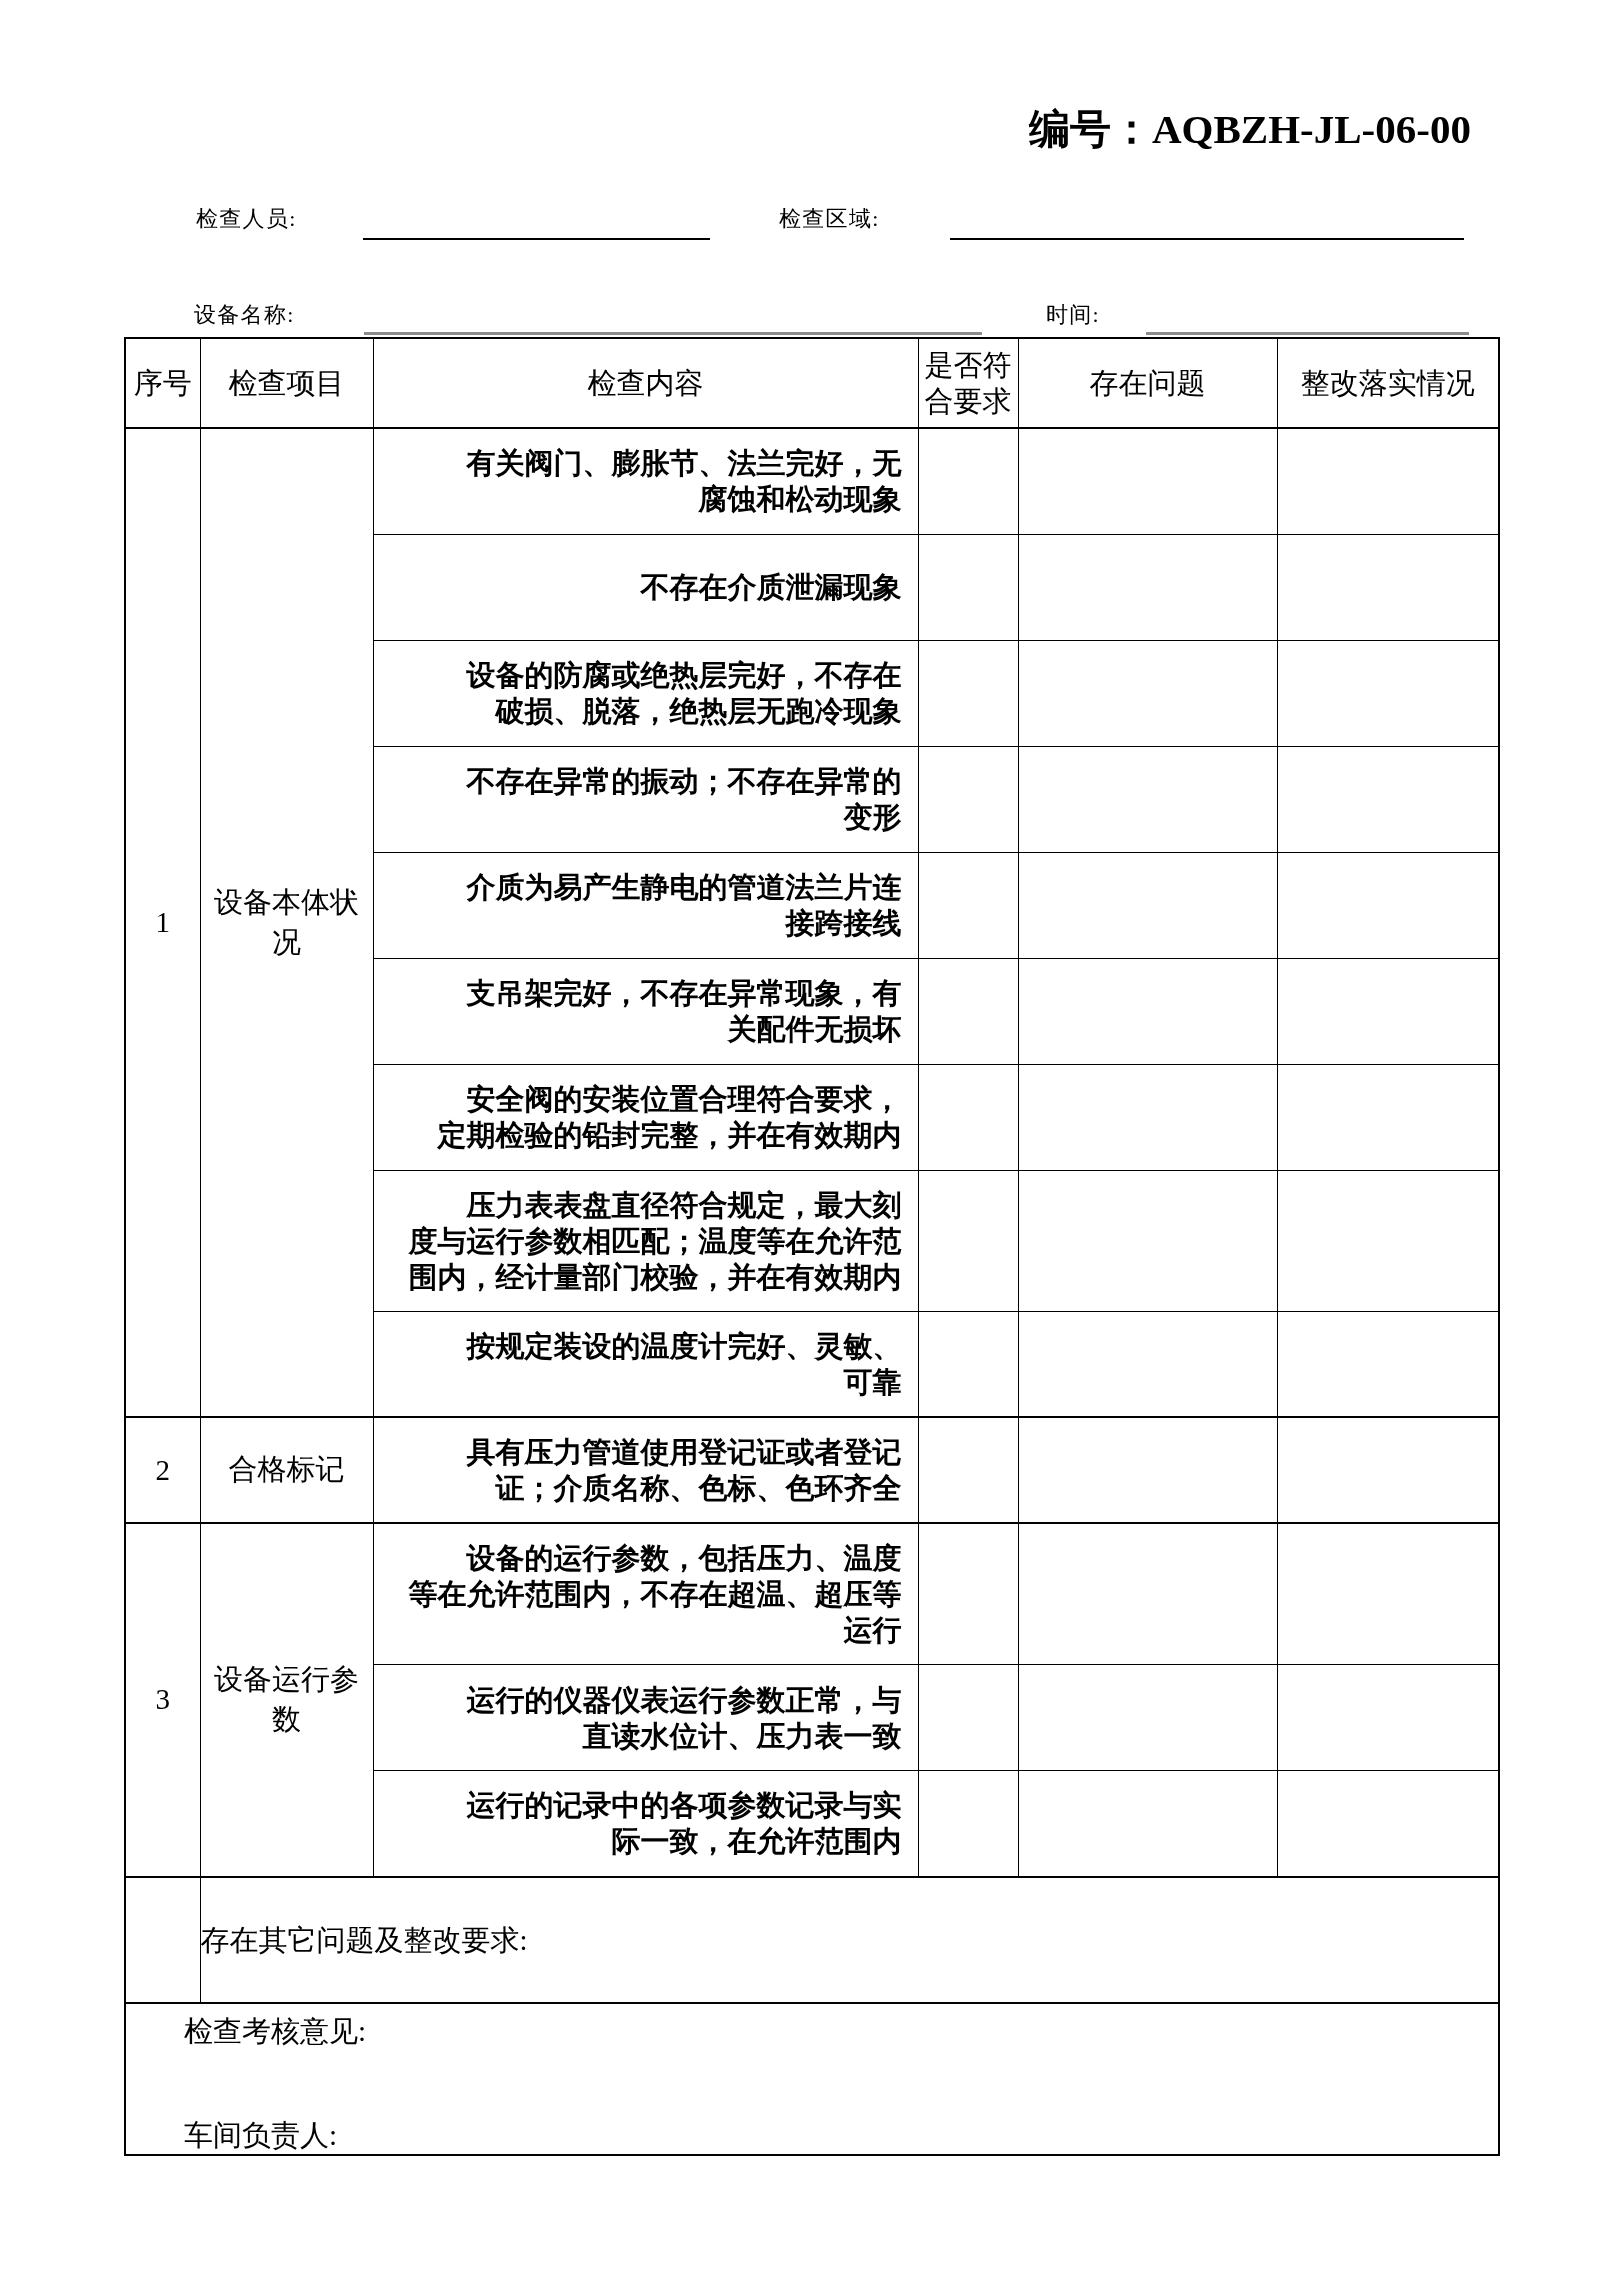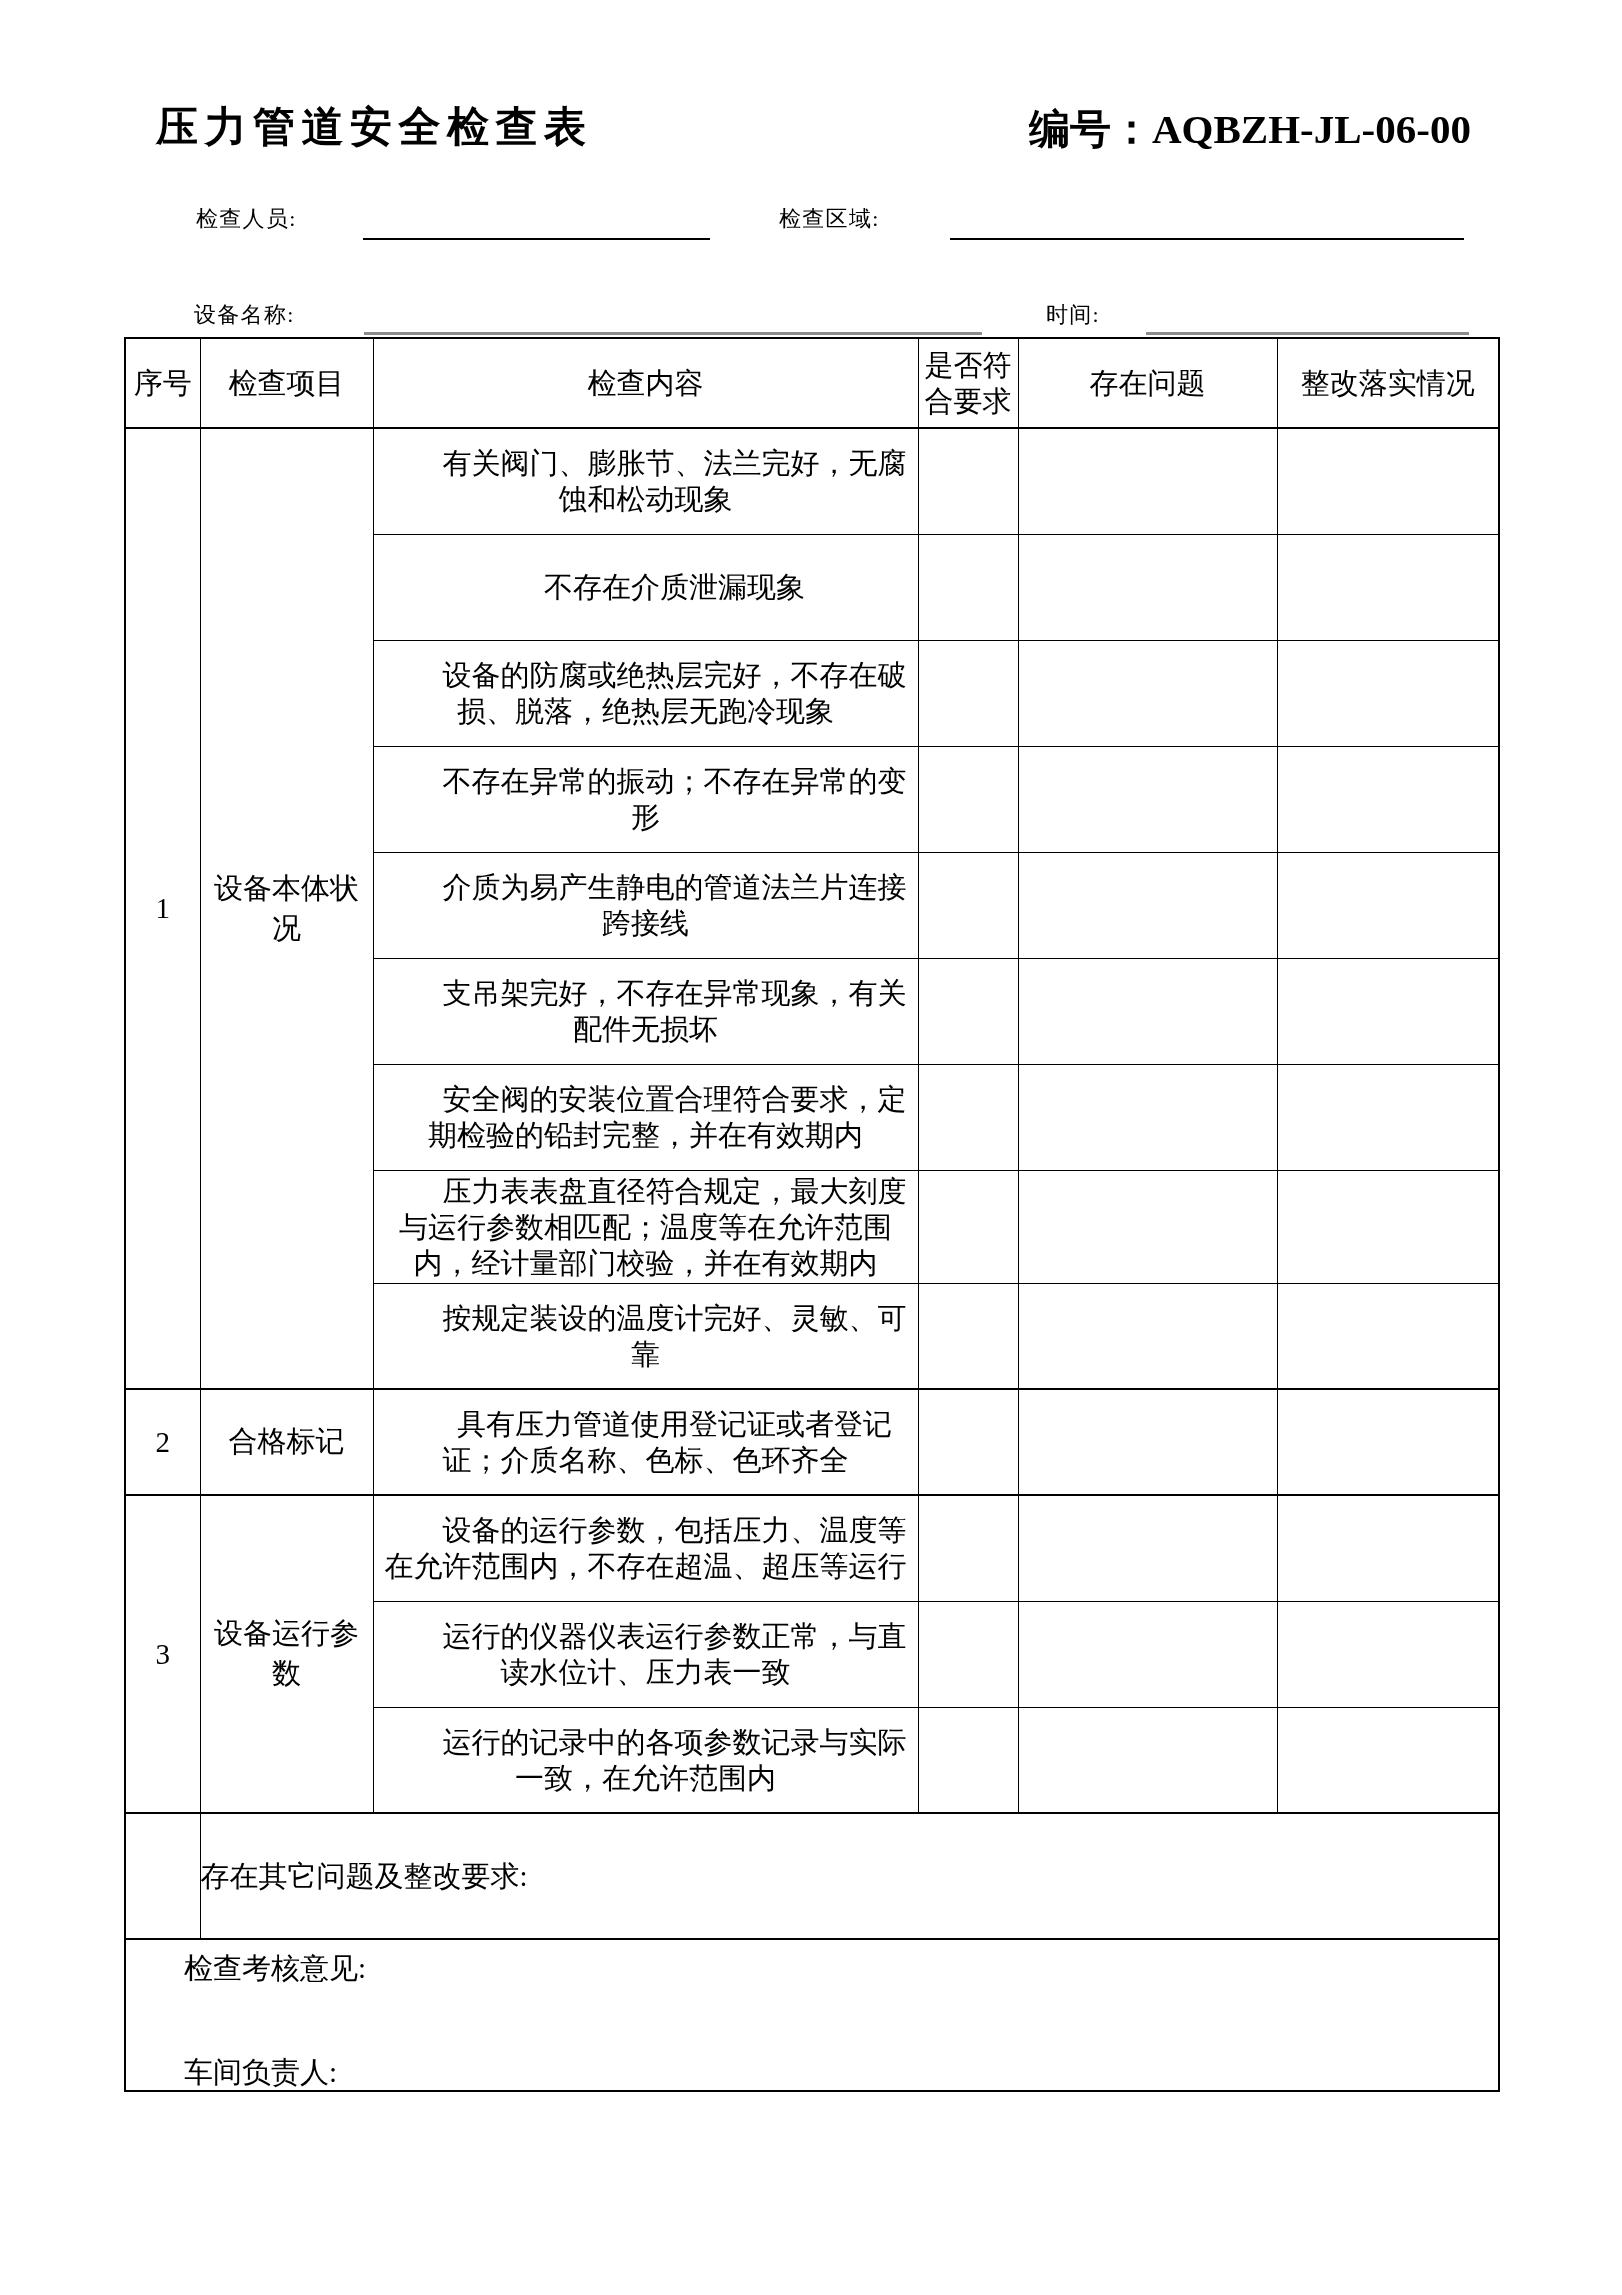--- a/index.html
+++ b/index.html
@@ -73,41 +73,41 @@
     padding: 0 1.3px;
   }
   tr.r-std  { height: 106px; }
   tr.r-tall { height: 113px; }
   tr.r-foot { height: 126px; }
   tr.r-last { height: 152px; border-radius: 7px; }
   tr.sec td { border-top-width: 2px; }
   .c-seq, .c-item { text-align: center; }
   .c-content { padding: 3.9px 6.5px; }
   .c-content p {
-    margin: 0;
+    margin: 16px;
     text-indent: 58px;
     line-height: 36px;
-    text-align: center;
+    text-align: right;
+    font-weight: bold;
   }
   .foot-other {
     vertical-align: top;
     padding: 5.2px 0 0 3.9px;
     line-height: 36px;
   }
   .foot-review { vertical-align: top; }
   .foot-review p { margin: 0; line-height: 36px; padding-left: 58px; }
   .foot-review p.p1 { margin-top: 9.2px; }
   .foot-review p.p2 { margin-top: 68px; }
 </style>
 </head>
 <body>
 
 <div class="page">
 
-  <div class="title">压力管道安全检查表</div>
 
   <div class="doc-no">
     <span>编号：</span><span>AQBZH-JL-06-00</span>
   </div>
 
   <div class="field f-inspector">检查人员:</div>
   <div class="rule rule-1"></div>
 
   <div class="field f-area">检查区域:</div>
   <div class="rule rule-2"></div>

